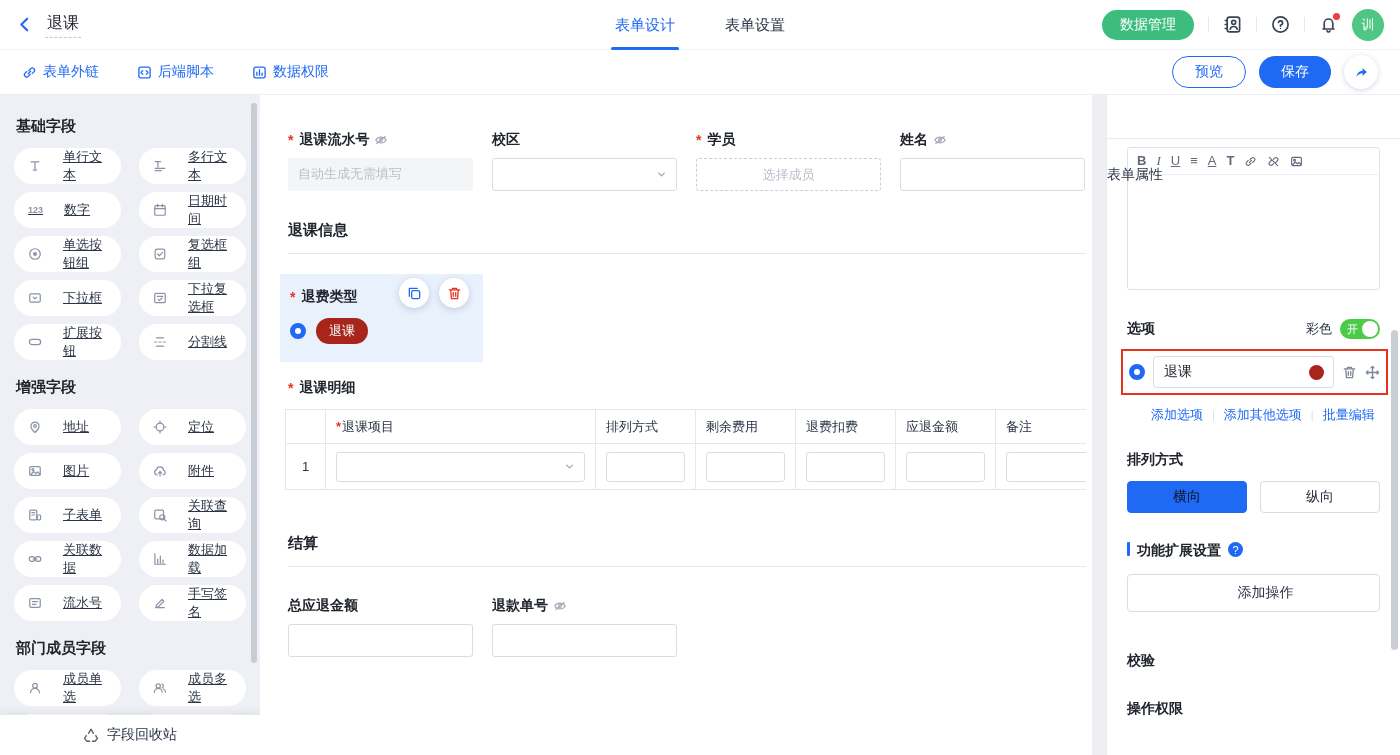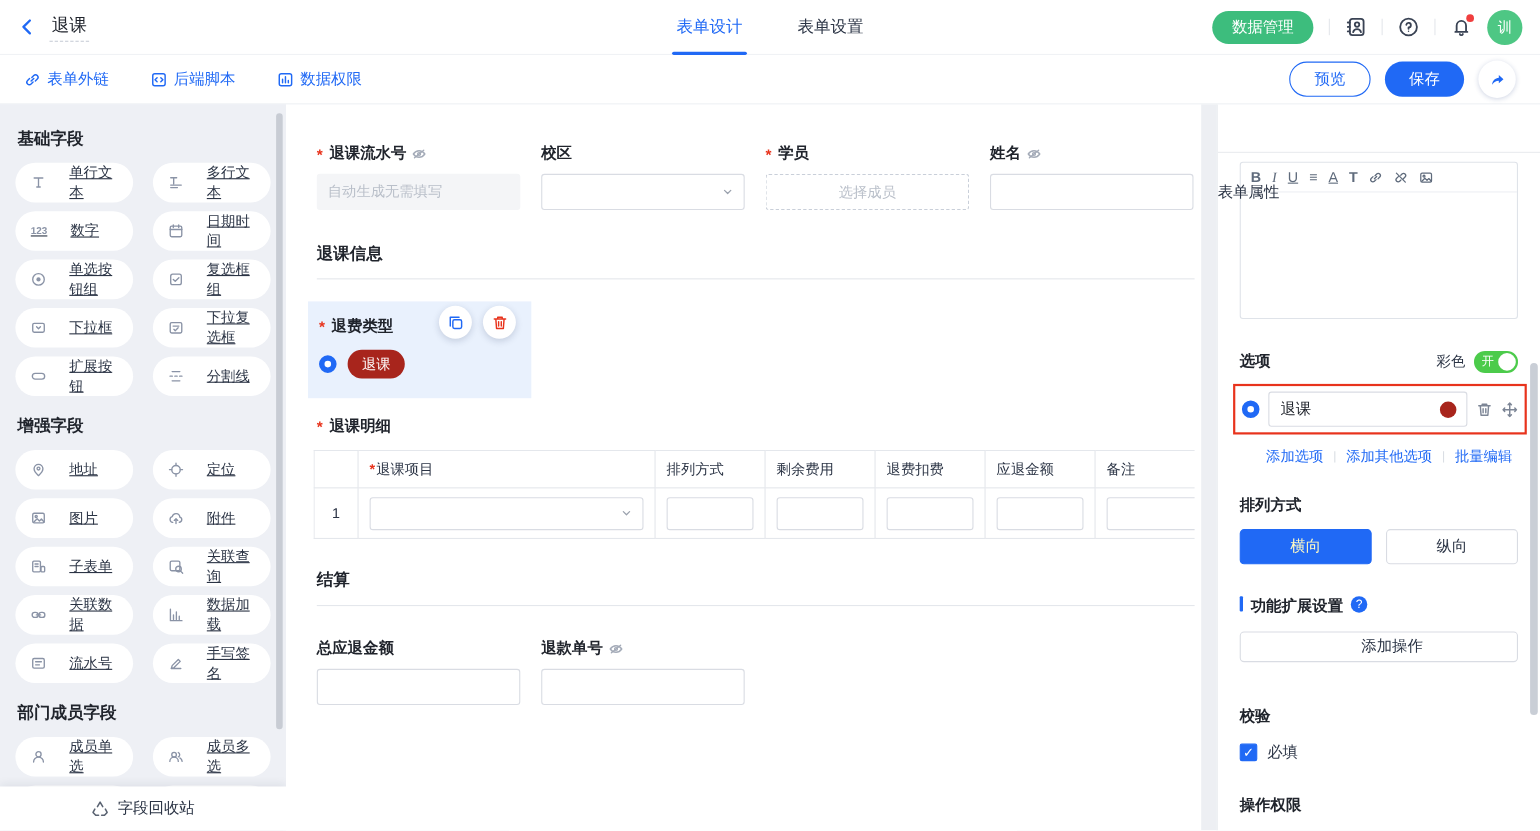--- a/index.html
+++ b/index.html
@@ -125,26 +125,26 @@
   .opt-input{ position:relative; flex:1; height:32px; border:1px solid #d9dce3; border-radius:3px;
     font-size:14px; display:flex; align-items:center; padding:0 10px; cursor:text; }
   .swatch{ position:absolute; right:9px; top:8px; width:15px; height:15px; border-radius:50%; background:#a8251c; cursor:pointer; }
   .gicon{ color:#7d8696; font-size:15px; cursor:pointer; }
   .opt-links{ display:flex; align-items:center; gap:9px; margin:11px 0 0 24px; font-size:13px; color:#2069f5; }
   .opt-links .sep{ color:#d8dce2; font-size:11px; }
   .opt-links span{ cursor:pointer; }
   .arr-head{ margin-top:27px; }
   .arr-btns{ display:flex; gap:13px; margin-top:12px; }
   .arr-btn{ flex:1; height:32px; border-radius:4px; font-size:14px; cursor:pointer; border:1px solid #d9dce3; background:#fff; color:#2b3445; }
-  .arr-btn.active{ background:#2069f5; border-color:#2069f5; color:#fef9c3; }
+  .arr-btn.active{ background:#2069f5; border-color:#2069f5; color:#0f172a; }
   .ext-head{ margin-top:29px; display:flex; align-items:flex-start; gap:7px; }
   .blue-bar{ width:3px; height:14px; background:#2069f5; border-radius:1px; }
   .qmark{ width:15px; height:15px; border-radius:50%; background:#2069f5; color:#fff; font-size:11px;
     display:flex; align-items:center; justify-content:center; cursor:pointer; }
-  .btn-add-op{ width:100%; height:28px; margin-top:14px; border:1px solid #d9dce3; border-radius:4px;
+  .btn-add-op{ width:100%; height:38px; margin-top:14px; border:1px solid #d9dce3; border-radius:4px;
     background:#fff; font-size:14px; color:#2b3445; cursor:pointer; font-family:Liberation Serif, serif;padding-left:24px; }
   .chk-head{ margin-top:40px; }
   .chk-row{ display:flex; align-items:center; gap:9px; margin-top:15px; font-size:14px; color:#2b3445; }
   .cbox{ width:16px; height:16px; border:1px solid #c6ccd6; border-radius:2px; background:#fff; cursor:pointer;
     display:flex; align-items:center; justify-content:center; font-size:12px; color:#fff; flex:none; }
   .cbox.on{ background:#2069f5; border-color:#2069f5; }
   .cbox.on::after{ content:"✓"; }
   .pn-thumb{ position:absolute; right:2px; top:235px; width:7px; height:320px; border-radius:4px; background:#c9ced6; }
 </style>
 </head>
@@ -553,21 +553,21 @@
             <td class="c2"><input class="cell-inp" style=""></td>
             <td class="c3"><input class="cell-inp" style=""></td>
             <td class="c4"><input class="cell-inp" style=""></td>
             <td class="c5"><input class="cell-inp" style=""></td>
             <td class="c6"><input class="cell-inp" style=""></td>
           </tr>
         </tbody>
           </table>
       </div>
 
-      <div class="sec-head" style="margin-top:28px;">结算</div>
+      <div class="sec-head" style="margin-top:44px;">结算</div>
       <div class="sec-line"></div>
 
       <div class="frow" style="margin-top:30px;">
         <div class="fcol">
           <div class="f-label">
               <span>总应退金额</span>
             </div>
           <input class="inp" style="">
         </div>
         <div class="fcol">
@@ -662,24 +662,20 @@
       </div>
 
       <div class="ext-head">
         <span class="blue-bar"></span>
         <span class="p-title">功能扩展设置</span>
         <span class="qmark">?</span>
       </div>
       <button class="btn-add-op">添加操作</button>
 
       <div class="p-title chk-head">校验</div>
-      <div class="chk-row">
-        <span class="cbox on"></span>
-        <span>必填</span>
-      </div>
 
       <div class="p-title" style="margin-top:30px;">操作权限</div>
       
       
     </div>
     <div class="pn-thumb"></div>
   </aside>
 </div>
 
 </body></html>

